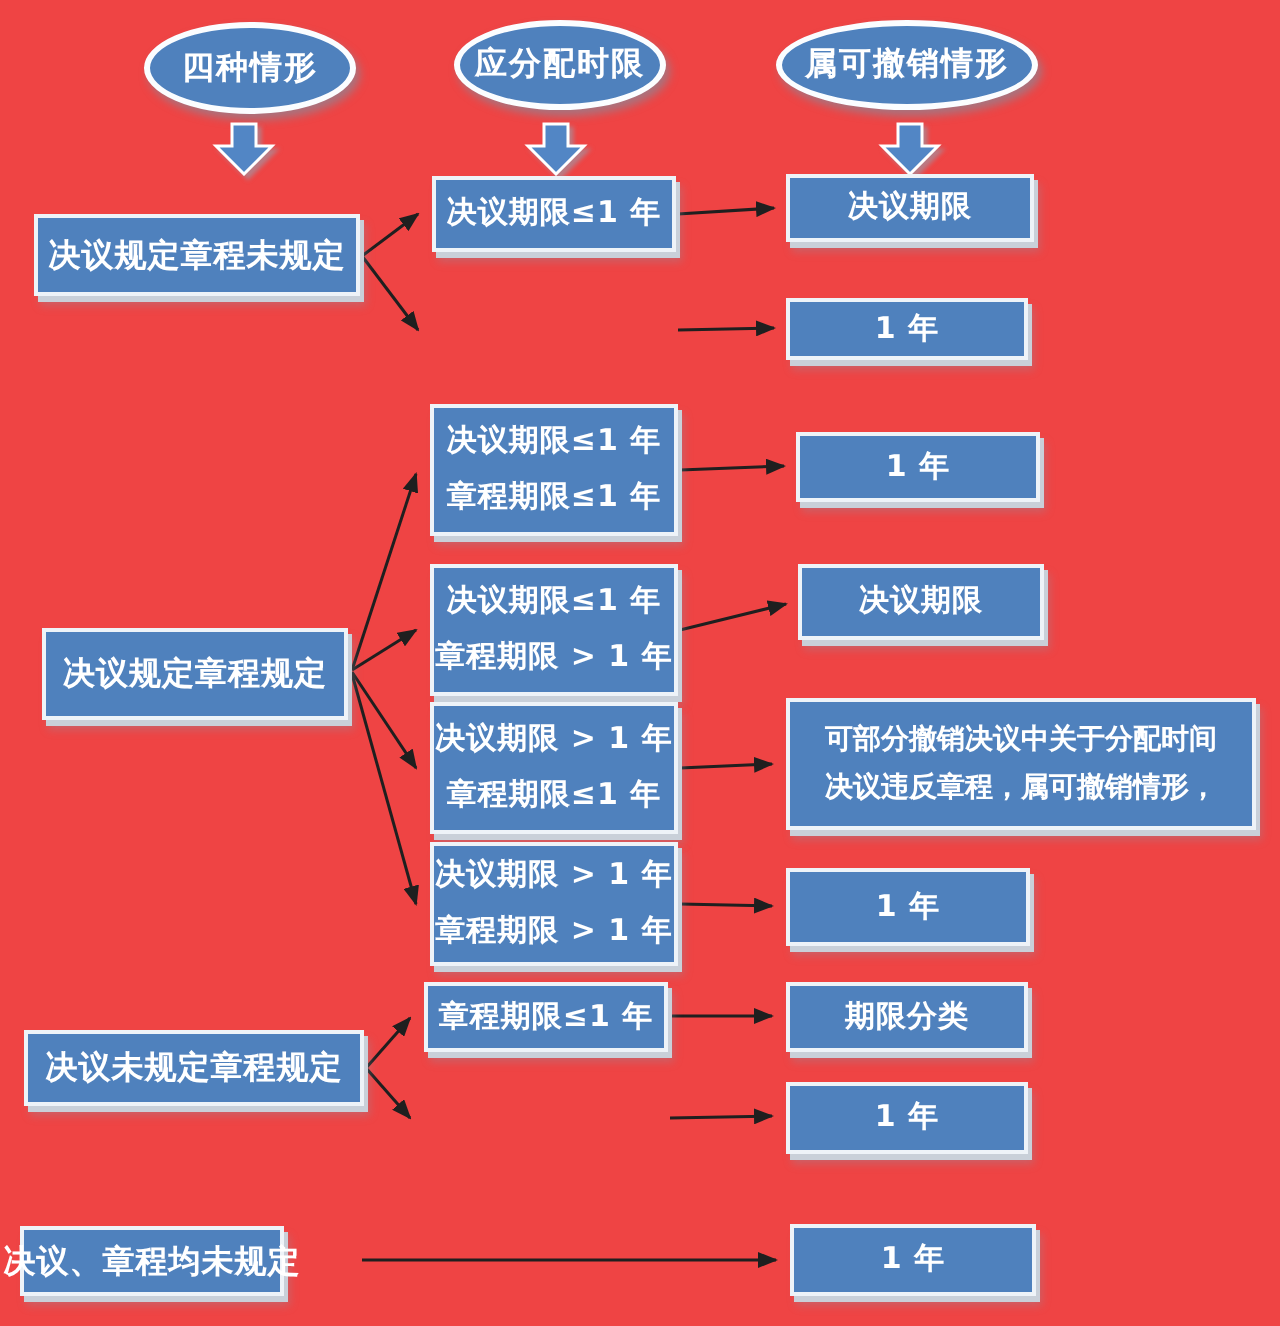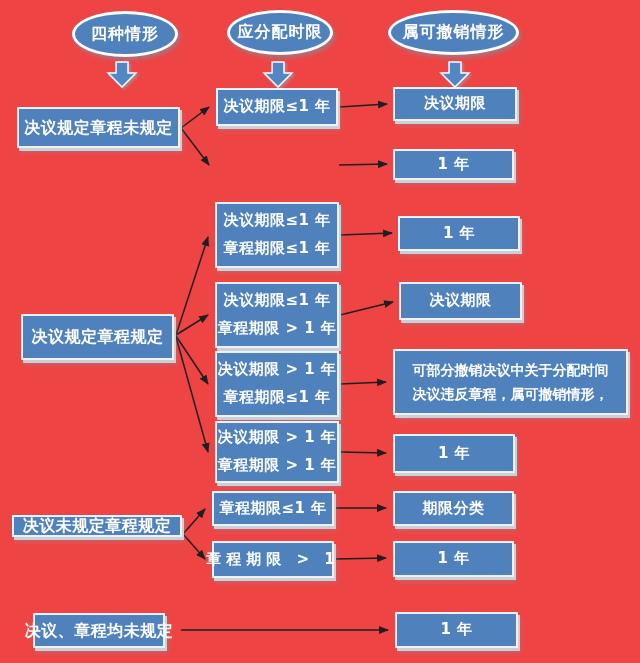--- a/index.html
+++ b/index.html
@@ -93,24 +93,24 @@
   <svg class="downarrow" style="left:435px;top:61px" width="40" height="27" viewBox="0 0 40 27">
     <path d="M14 1 L26 1 L26 12 L34 12 L20 26 L6 12 L14 12 Z" fill="#5286c5" stroke="#ffffff" stroke-width="1.5"></path>
   </svg>
 
   <div class="box big" style="left:17px;top:107px;width:163px;height:41px">
     <span>决议规定章程未规定</span>
   </div>
   <div class="box big" style="left:21px;top:314px;width:153px;height:46px">
     <span>决议规定章程规定</span>
   </div>
-  <div class="box big" style="left:12px;top:515px;width:170px;height:22px">
+  <div class="box big" style="left:12px;top:515px;width:170px;height:38px">
     <span>决议未规定章程规定</span>
   </div>
-  <div class="box big" style="left:33px;top:613px;width:132px;height:35px">
+  <div class="box big" style="left:10px;top:613px;width:132px;height:35px">
     <span>决议、章程均未规定</span>
   </div>
 
   <div class="box" style="left:216px;top:88px;width:122px;height:38px">
     <span>决议期限≤1 年</span>
   </div>
 
   <div class="box" style="left:215px;top:202px;width:124px;height:66px">
     <span>决议期限≤1 年</span>
     <span>章程期限≤1 年</span>
@@ -123,23 +123,20 @@
     <span>决议期限 &gt; 1 年</span>
     <span>章程期限≤1 年</span>
   </div>
   <div class="box" style="left:215px;top:421px;width:124px;height:62px">
     <span>决议期限 &gt; 1 年</span>
     <span>章程期限 &gt; 1 年</span>
   </div>
 
   <div class="box" style="left:212px;top:491px;width:122px;height:35px">
     <span>章程期限≤1 年</span>
-  </div>
-  <div class="box wide" style="left:212px;top:541px;width:122px;height:37px">
-    <span>章程期限 &gt; 1</span>
   </div>
 
   <div class="box" style="left:393px;top:87px;width:124px;height:34px">
     <span>决议期限</span>
   </div>
   <div class="box" style="left:393px;top:149px;width:121px;height:31px">
     <span>1 年</span>
   </div>
 
   <div class="box" style="left:398px;top:216px;width:122px;height:35px">

